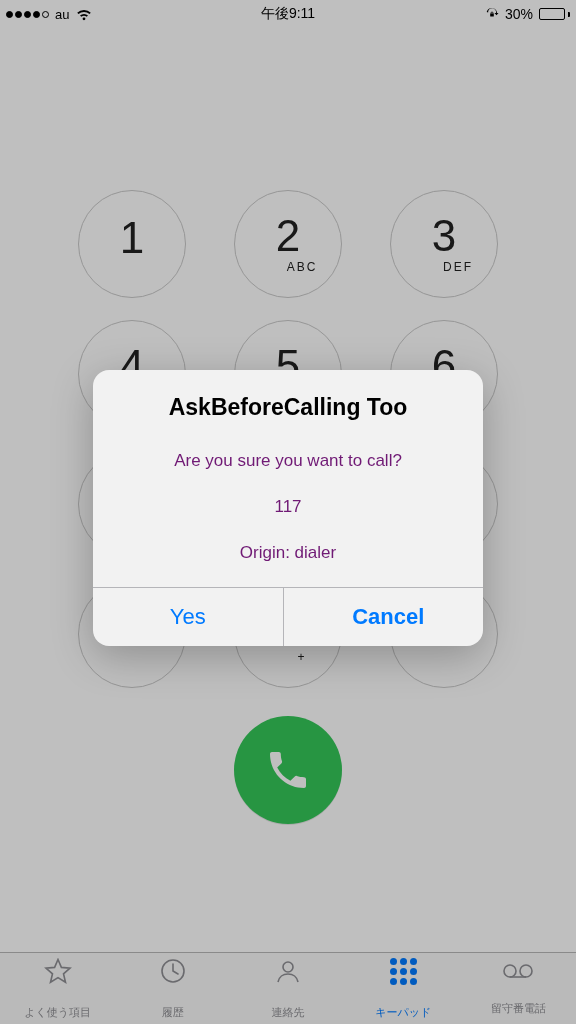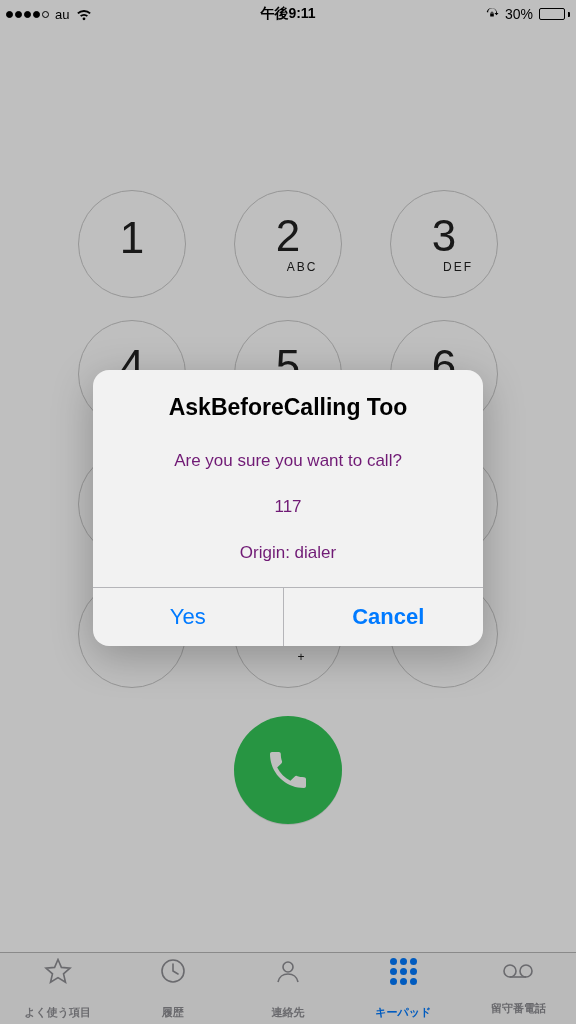--- a/index.html
+++ b/index.html
@@ -2,21 +2,21 @@
 <html><head>
 <meta charset="utf-8">
 <style>
   * { box-sizing: border-box; margin: 0; padding: 0; }
   html, body { width: 576px; height: 1024px; overflow: hidden; font-family: -apple-system, "Helvetica Neue", Helvetica, Arial, sans-serif; }
   body { background: #fff; position: relative; }
 
   
   .statusbar { position: absolute; top: 0; left: 0; right: 0; height: 28px; display: flex; align-items: center; justify-content: space-between; padding: 0 6px; font-size: 14px; font-weight: 500; color: #000; gap: 48px; }
   .sb-left, .sb-right { display: flex; align-items: center; gap: 6px; }
-  .sb-center { position: absolute; left: 50%; transform: translateX(-50%); font-weight: 700; }
+  .sb-center { position: absolute; left: 50%; transform: translateX(-50%); font-weight: 400; }
   .signal { display: flex; gap: 2px; align-items: center; }
   .signal .dot { width: 7px; height: 7px; border-radius: 50%; border: 1px solid #000; }
   .signal .dot.fill { background: #000; }
   .carrier { font-size: 13px; }
   .wifi svg { display: block; }
   .lock svg { display: block; }
   .battery { display: flex; align-items: center; gap: 3px; }
   .batt-body { width: 26px; height: 12px; border: 1px solid #000; border-radius: 2px; position: relative; padding: 1px; }
   .batt-fill { height: 100%; background: #ffcc00; border-radius: 1px; }
   .batt-tip { width: 2px; height: 5px; background: #000; border-radius: 0 1px 1px 0; }
@@ -28,21 +28,21 @@
   .key .digit { font-size: 44px; font-weight: 300; color: #222; line-height: 1; }
   .key .letters { font-size: 12px; letter-spacing: 2px; color: #222; margin-top: 2px; margin-left: 28px; }
   .key .spacer { height: 12px; }
 
   .dial-row { margin-top: 28px; display: flex; justify-content: center; }
   .dial-btn { width: 108px; height: 108px; border-radius: 50%; background: #34c759; border: none; display: flex; align-items: center; justify-content: center; box-shadow: 0 1px 0 rgba(0,0,0,0.1); }
   .dial-btn svg { display: block; }
 
   
   .tabbar { position: absolute; bottom: 0; left: 0; right: 0; height: 72px; border-top: 1px solid #b8b8b8; background: #f8f8f8; display: flex; }
-  .tab { flex: 1; display: flex; flex-direction: column; align-items: center; justify-content: center; gap: 20px; font-weight: bold; }
+  .tab { flex: 1; display: flex; flex-direction: column; align-items: center; justify-content: center; gap: 20px; }
   .tab svg { display: block; }
   .tab .label { font-size: 11px; color: #8e8e93; }
   .tab.active .label { color: #007aff; }
   .keypad-dots { display: grid; grid-template-columns: repeat(3, 7px); grid-auto-rows: 7px; gap: 3px; }
   .keypad-dots span { width: 7px; height: 7px; border-radius: 50%; background: #8e8e93; }
   .tab.active .keypad-dots span { background: #007aff; }
 
   
   .backdrop { position: absolute; inset: 0; background: rgba(0,0,0,0.25); }
   .alert { position: absolute; left: 50%; transform: translateX(-50%); top: 370px; width: 390px; background: #f2f2f2; border-radius: 16px; overflow: hidden; box-shadow: 0 10px 40px rgba(0,0,0,0.25); }

